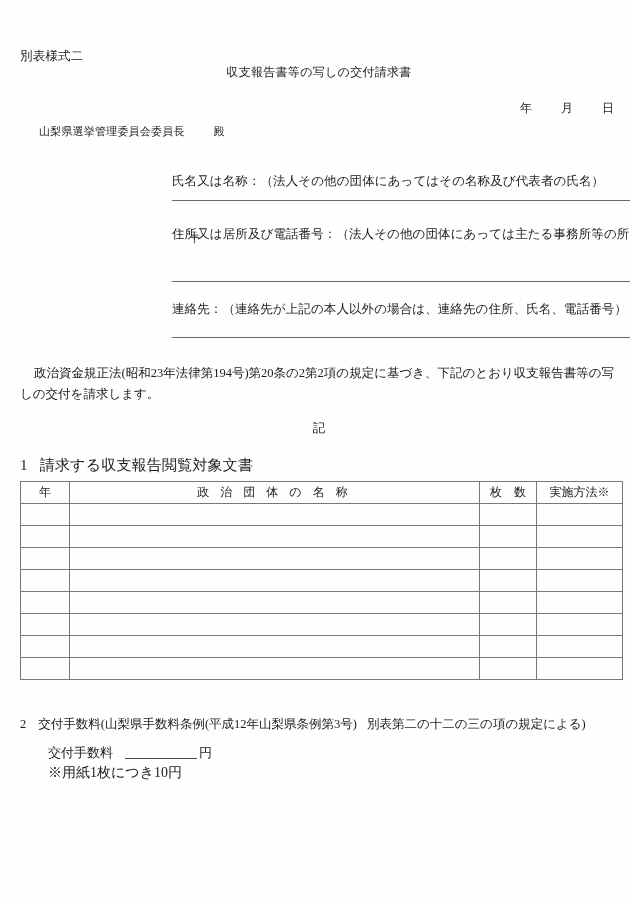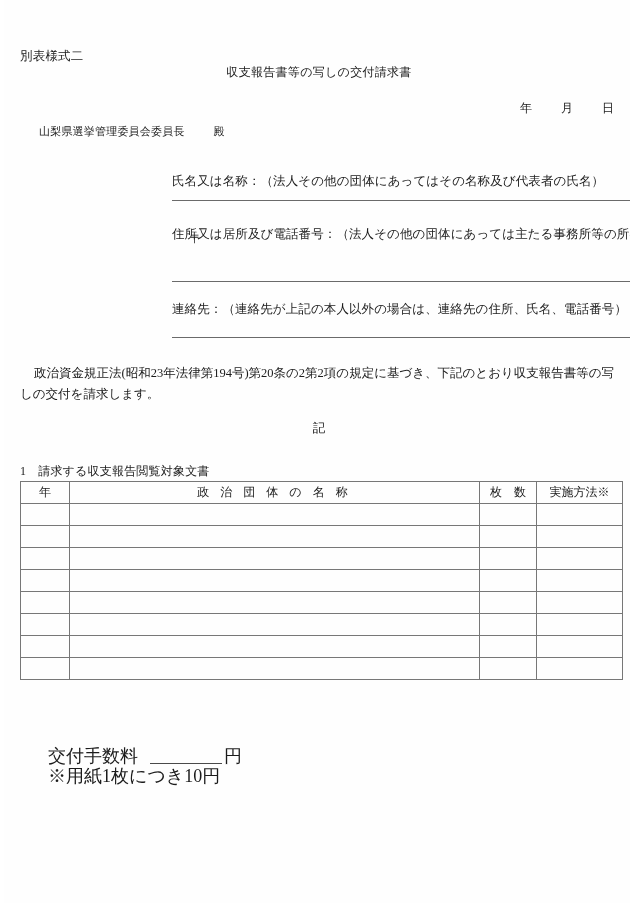--- a/index.html
+++ b/index.html
@@ -96,23 +96,22 @@
     left: 0; top: 420px;
     width: 630px;
     text-align: center;
     font-size: 12.5px;
   }
 
   
   #section1-heading {
     position: absolute;
     left: 16px; top: 456px;
-    font-size: 12px;
+    font-size: 15px;
     letter-spacing: 0.2px;
-    margin-top: 7px;
   }
   #section1-heading .num { margin-right: 12px; }
 
   #doc-table {
     position: absolute;
     left: 16px; top: 481px;
     width: 598px;
     border-collapse: collapse;
     table-layout: fixed;
     font-size: 12px;
@@ -140,34 +139,34 @@
     left: 16px; top: 716px;
     font-size: 12.5px;
     letter-spacing: 0px;
   }
   #section2-heading .num { margin-right: 12px; }
   #section2-heading .sep { display: inline-block; width: 10px; }
 
   #fee-row {
     position: absolute;
     left: 44px; top: 744px;
-    font-size: 18px;
+    font-size: 13px;
   }
   #fee-row .fee-blank {
     display: inline-block;
     width: 72px;
     border-bottom: 1px solid #4a4a4a;
     margin: 0 2px 0 12px;
     height: 14px;
     vertical-align: -2px;
   }
   #fee-note-1 {
     position: absolute;
     left: 44px; top: 764px;
-    font-size: 18px;
+    font-size: 14px;
     font-family: Liberation Serif, serif;
   }
   #fee-note-2 {
     position: absolute;
     left: 44px; top: 784px;
     font-size: 12.5px;
   }
 </style>
 </head>
 <body>
@@ -269,20 +268,23 @@
       </tr>
       <tr>
         <td></td>
         <td></td>
         <td></td>
         <td></td>
       </tr>
     </tbody>
   </table>
 
+  <div id="section2-heading">
+    <span class="num">2</span><span>交付手数料(山梨県手数料条例(平成12年山梨県条例第3号)</span><span class="sep"></span><span>別表第二の十二の三の項の規定による)</span>
+  </div>
 
   <div id="fee-row">
     <span>交付手数料</span><span class="fee-blank"></span><span>円</span>
   </div>
 
   <div id="fee-note-1">※用紙1枚につき10円</div>
 
 </div>
 
 </body></html>

